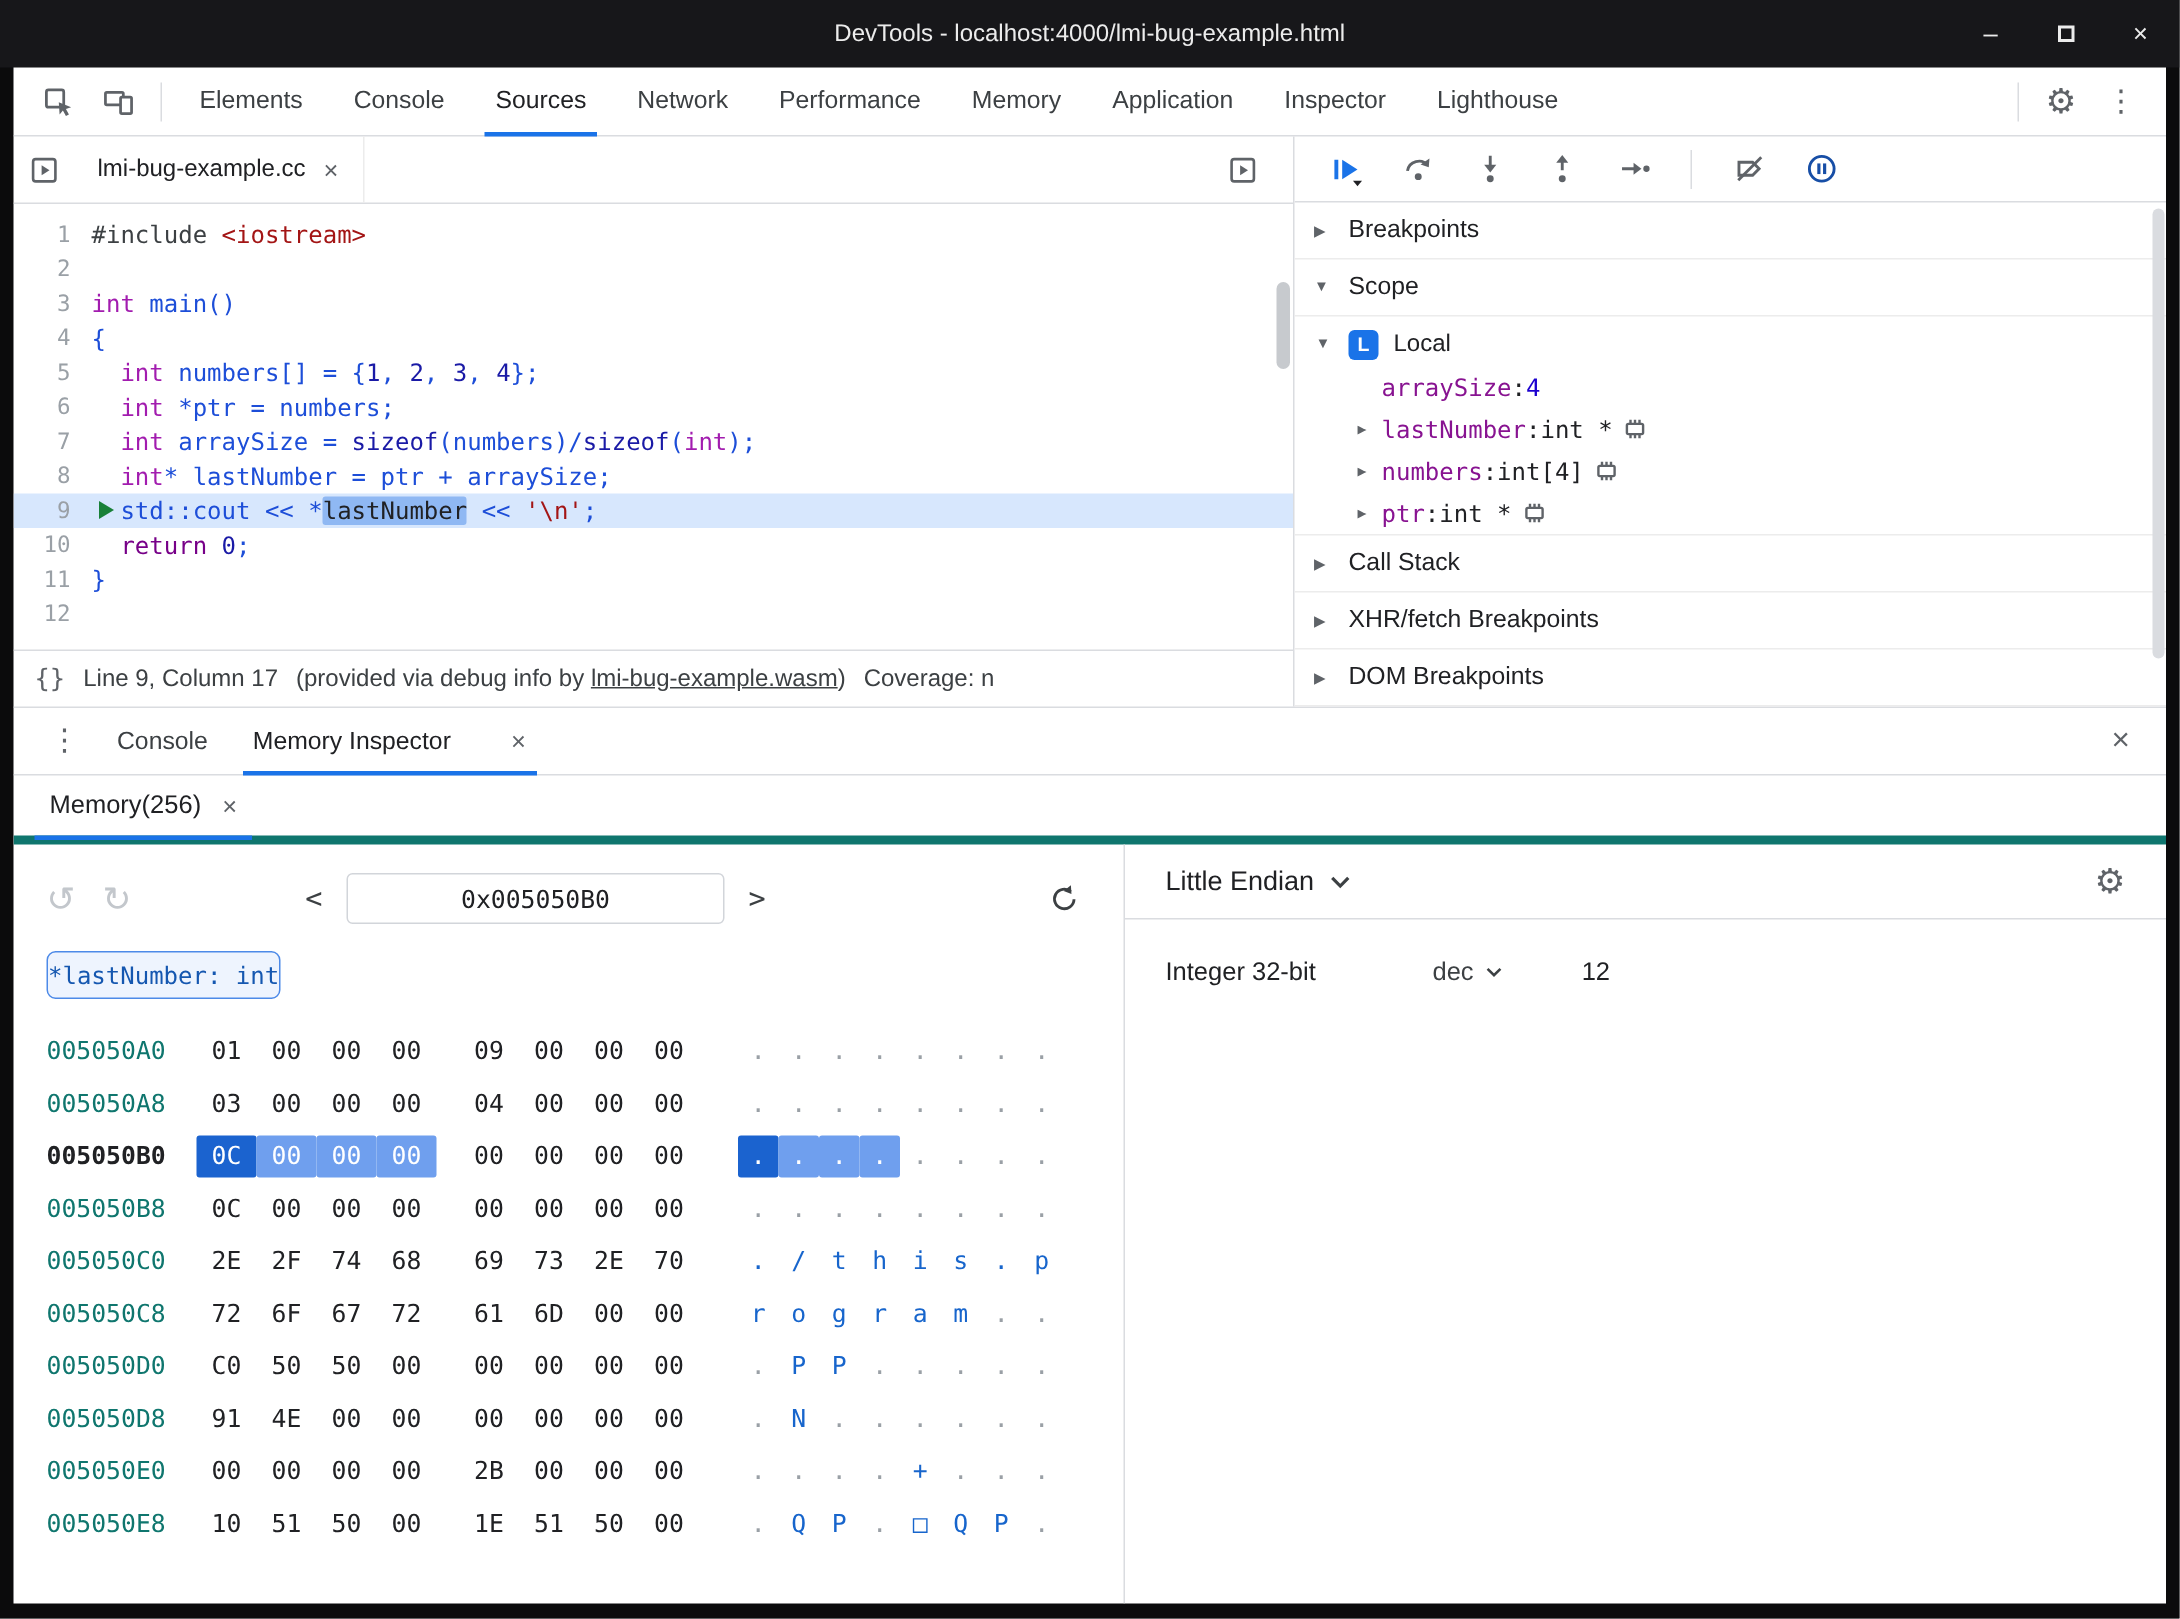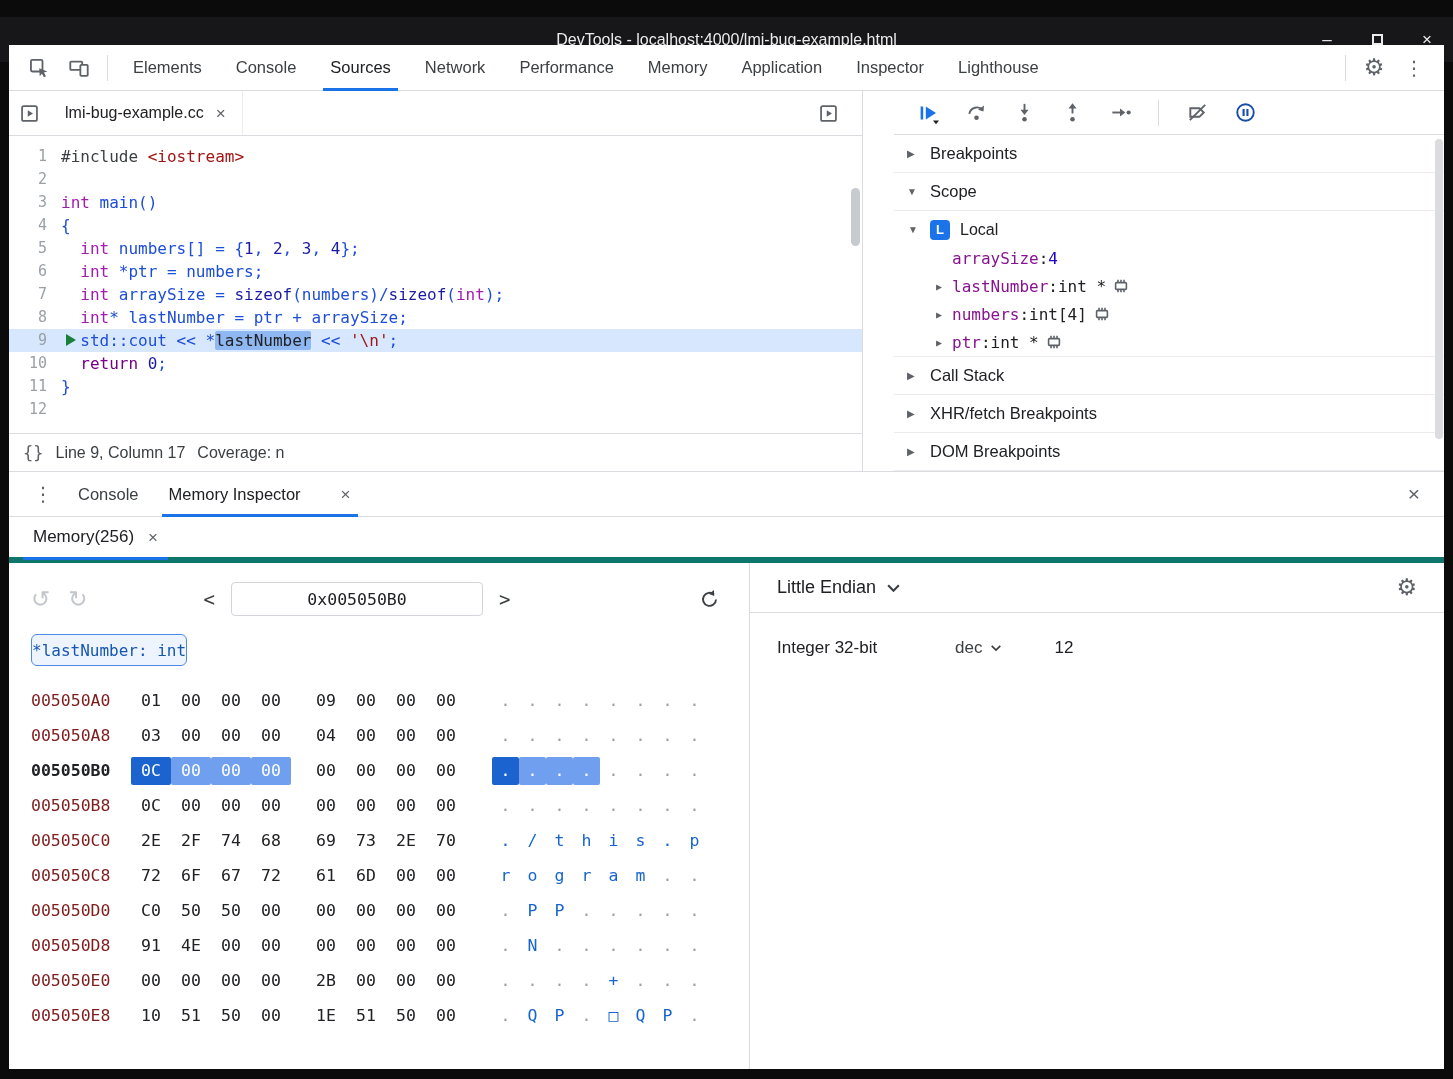--- a/index.html
+++ b/index.html
@@ -5,21 +5,21 @@
   * { box-sizing: border-box; }
   html,body { margin:0; padding:0; }
   body {
     width:1453px; height:1079px; background:#000;
     font-family:"Liberation Sans", sans-serif; overflow:hidden;
     color:#202124;
   }
   .window { position:relative; width:1453px; height:1079px; background:#0b0b0c; }
 
   
-  .titlebar { position:absolute; top:17px; left:0; right:0; height:45px;
+  .titlebar { position:absolute; top:0; left:0; right:0; height:45px;
     background:#17171a; display:flex; align-items:center; justify-content:center; }
   .titlebar .title { color:#ececec; font-size:16px; }
   .win-controls { position:absolute; right:16px; top:0; height:45px;
     display:flex; align-items:center; gap:30px; color:#ececec; }
   .win-btn { width:20px; text-align:center; font-size:17px; cursor:default; }
   .max-box { display:inline-block; width:11px; height:11px; border:2px solid #ececec; }
 
   
   .devtools { position:absolute; left:9px; right:9px; top:45px; bottom:10px;
     background:#fff; display:flex; flex-direction:column; overflow:hidden; }
@@ -33,21 +33,21 @@
   .panel-tab { padding:0 17px; height:46px; line-height:44px; font-size:16.5px;
     color:#3c4043; position:relative; white-space:nowrap; }
   .panel-tab.active { color:#202124; }
   .panel-tab.active::after { content:""; position:absolute; left:10px; right:10px;
     bottom:0; height:3px; background:#1a73e8; }
   .tb-right { margin-left:auto; display:flex; align-items:center; }
   .gear-glyph { font-size:23px; color:#5f6368; line-height:1; }
   .kebab-glyph { font-size:20px; color:#5f6368; line-height:1; }
 
   
-  .sources { height:380px; flex:none; display:flex; min-height:0;gap:31px; }
+  .sources { height:380px; flex:none; display:flex; min-height:0; }
   .editor-pane { width:854px; flex:none; border-right:1px solid #dadce0;
     display:flex; flex-direction:column; position:relative; }
   .file-tabbar { height:45px; flex:none; border-bottom:1px solid #dadce0;
     display:flex; align-items:center; }
   .file-tab { display:flex; align-items:center; gap:12px; padding:0 16px; height:44px;
     font-size:16px; color:#202124; border-right:1px solid #ececec; }
   .close-x { color:#5f6368; font-size:17px; line-height:1; }
   .file-tabbar .right-icon { margin-left:auto; margin-right:14px; }
 
   .editor { flex:1; position:relative; overflow:hidden;
@@ -133,21 +133,21 @@
   .refresh-btn { margin-left:auto; margin-right:28px; display:flex; align-items:center; }
 
   .chip-row { margin-top:15px; }
   .chip { display:inline-flex; align-items:center; height:32px; padding:0 0;
     border:1px solid #4d8ae8; background:#eef4fe; border-radius:6px;
     font-family:"DejaVu Sans Mono", monospace; font-size:16px; color:#1557b0; }
 
   .hex-table { margin-top:17px; }
   .hex-row { display:flex; align-items:center; height:35px;
     font-family:"DejaVu Sans Mono", monospace; font-size:16.5px; }
-  .hex-addr { width:100px; flex:none; color:#7f1d1d; }
+  .hex-addr { width:100px; flex:none; color:#0f766e; }
   .hex-addr.sel { color:#202124; font-weight:bold; }
   .hex-byte { width:40px; flex:none; text-align:center; color:#202124;
     height:28px; line-height:28px; border-radius:2px; }
   .group-gap { width:15px; flex:none; }
   .ascii-block { margin-left:26px; display:flex; }
   .hex-ascii { width:27px; flex:none; text-align:center; height:28px; line-height:28px;
     border-radius:2px; }
   .chr { color:#1765cc; }
   .dim { color:#9aa0a6; }
   .hl2 { background:#1b63cf; color:#fff !important; }
@@ -290,20 +290,24 @@
               </div>
             </div>
           <div class="editor-scrollbar">
               <div class="thumb"></div>
             </div>
         </div>
 
         <div class="status-bar">
           <span class="braces">{}</span>
           <span>Line 9, Column 17</span>
+          <span>
+            <span>(provided via debug info by</span>
+            <span class="wasm-link">lmi-bug-example.wasm</span><span>)</span>
+          </span>
           <span>Coverage: n</span>
         </div>
       </div>
 
       <div class="debug-pane">
         <div class="debug-toolbar">
           <span class="dbg-icon">
             <svg width="24" height="24" viewBox="0 0 24 24">
                 <rect x="4.6" y="5.5" width="2.6" height="13" fill="#1a73e8"></rect>
                 <path d="M9.8 5.5 L20 12 L9.8 18.5 Z" fill="#1a73e8"></path>

